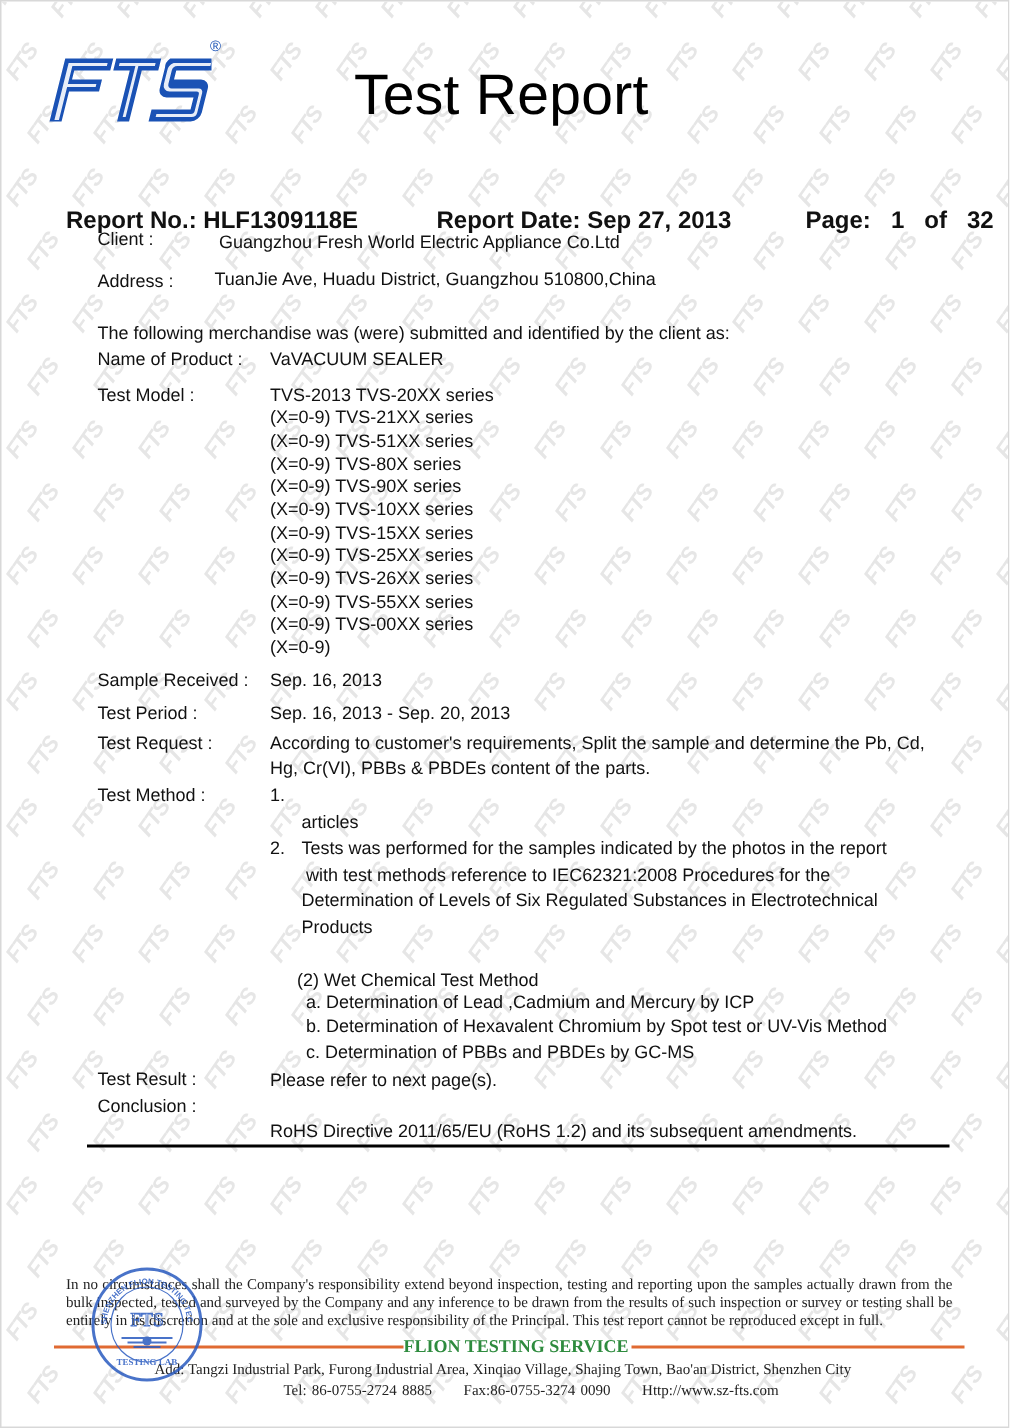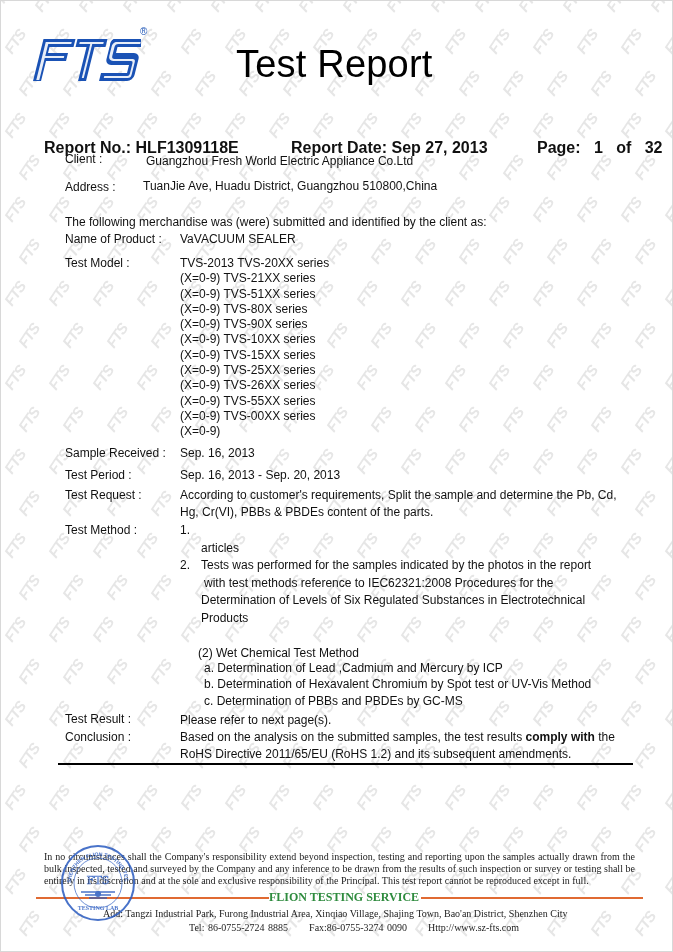--- a/index.html
+++ b/index.html
@@ -487,21 +487,20 @@
   <div class="val" style="left:200px;top:610px;">Products</div>
   <div class="val" style="left:197px;top:645px;">(2) Wet Chemical Test Method</div>
   <div class="val" style="left:203px;top:660px;">a. Determination of Lead ,Cadmium and Mercury by ICP</div>
   <div class="val" style="left:203px;top:693px;">c. Determination of PBBs and PBDEs by GC-MS</div>
   <div class="val" style="left:203px;top:676px;">b. Determination of Hexavalent Chromium by Spot test or UV-Vis Method</div>
 
   <div class="lbl" style="top:711px;">Test Result :</div>
   <div class="val" style="top:712px;">Please refer to next page(s).</div>
 
   <div class="lbl" style="top:729px;">Conclusion :</div>
-  <div class="val" style="top:729px;white-space:nowrap;"><span>Based on the analysis on the submitted samples, the test results </span><b>comply with</b><span> the</span></div>
   <div class="val" style="top:746px;">RoHS Directive 2011/65/EU (RoHS 1.2) and its subsequent amendments.</div>
 
   <div class="rule"></div>
 
   <div class="disclaimer">In no circumstances shall the Company's responsibility extend beyond inspection, testing and reporting upon the samples actually drawn from the bulk inspected, tested and surveyed by the Company and any inference to be drawn from the results of such inspection or survey or testing shall be entirely in its discretion and at the sole and exclusive responsibility of the Principal. This test report cannot be reproduced except in full.</div>
   <div class="orange-left"></div>
   <div class="flion">FLION TESTING SERVICE</div>
   <div class="orange-right"></div>
   <div class="addr">Add: Tangzi Industrial Park, Furong Industrial Area, Xinqiao Village, Shajing Town, Bao'an District, Shenzhen City</div>
   <div class="tel">

